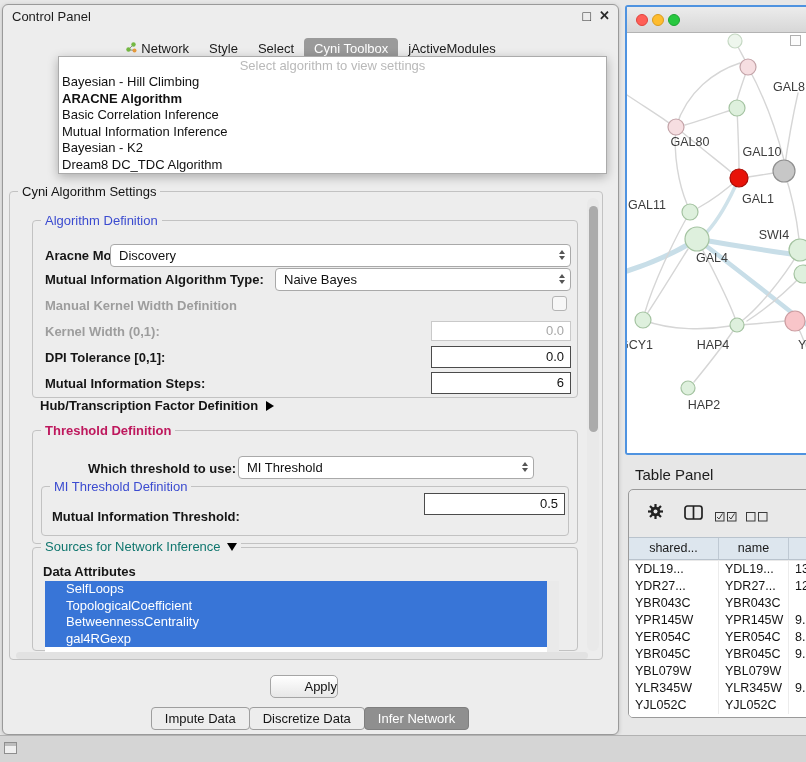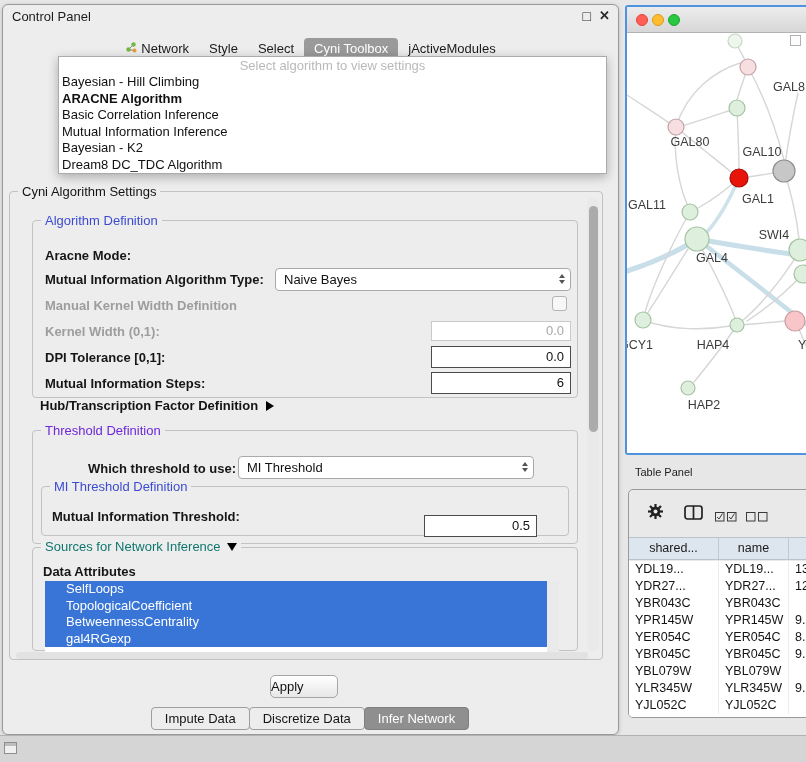--- a/index.html
+++ b/index.html
@@ -21,21 +21,21 @@
   .popup{position:absolute;left:14px;top:56px;width:549px;height:118px;background:#fff;border:1px solid #ababab;box-shadow:0 3px 10px rgba(0,0,0,.28);z-index:30;padding-top:1px;margin-left:44px;}
   .popup-placeholder{height:16px;line-height:16px;text-align:center;color:#b9b9b9;font-size:13px;}
   .popup-item{height:16.5px;line-height:16.5px;padding-left:3px;font-size:13px;color:#111;white-space:nowrap;}
   .popup-item.sel{font-weight:bold;}
 
   .focus-frag{position:absolute;left:565px;top:95px;width:30px;height:30px;border:2px solid #8ab4e8;border-radius:7px;background:#f4f4f4;z-index:5;}
 
   .group{position:absolute;border:1px solid #c2c2c2;border-radius:4px;}
   .group-title{position:absolute;top:-8px;left:8px;background:#ededed;padding:0 4px;font-size:13px;color:#141414;white-space:nowrap;}
   .group-title.blue{color:#3b4bd0;}
-  .group-title.green{color:#6d28d9;}
+  .group-title.green{color:#be185d;font-weight:bold;}
 
   #settings{left:6px;top:186px;width:594px;height:469px;}
 
   .vscroll{position:absolute;right:3px;top:6px;bottom:8px;width:12px;background:#e9e9e9;border-radius:6px;}
   .vthumb{position:absolute;left:1.5px;top:8px;width:9px;height:226px;background:#ababab;border-radius:5px;}
 
   #algdef{left:22px;top:28px;width:546px;height:178px;}
   #threshold{left:22px;top:238px;width:546px;height:114px;}
   #mithr{left:8px;top:55px;width:528px;height:50px;}
   #sources{left:22px;top:355px;width:546px;height:104px;}
@@ -59,37 +59,37 @@
 
   .hub-row{position:absolute;left:30px;top:206px;font-size:13px;font-weight:bold;color:#141414;display:flex;align-items:center;}
   .sources-title{position:absolute;top:-9px;left:8px;background:#ededed;padding:0 4px;font-size:13px;color:#0f766e;display:flex;align-items:center;}
 
   #attr-list-wrap{position:absolute;left:12px;top:33px;width:514px;height:71px;background:#fff;overflow:hidden;}
   .attr-item{height:16.5px;line-height:16.5px;background:#3875d7;color:#fff;font-size:13px;padding-left:21px;width:502px;white-space:nowrap;}
   .attr-scroll{position:absolute;right:0;top:0;width:12px;height:100%;background:#eaeaea;}
 
   .hscroll{position:absolute;left:6px;top:460px;width:572px;height:7px;background:#e2e2e2;border-radius:4px;}
 
-  #apply{position:absolute;left:267px;top:670px;width:68px;height:23px;border:1px solid #a5a5a5;border-radius:5px;background:linear-gradient(#ffffff,#e7e7e7);font-size:13px;text-align:left;line-height:21px;color:#111;}
+  #apply{position:absolute;left:267px;top:670px;width:68px;height:23px;border:1px solid #a5a5a5;border-radius:5px;background:linear-gradient(#ffffff,#e7e7e7);font-size:13px;text-align:right;line-height:21px;color:#111;}
 
   .bottom-tabs{position:absolute;top:702px;left:0;right:0;display:flex;justify-content:center;}
   .btab{height:23px;line-height:21px;padding:0 13px;border:1px solid #9e9e9e;background:#ededed;font-size:13px;color:#151515;border-radius:4px;margin-left:-1px;white-space:nowrap;}
   .btab.sel{background:#8f8f8f;color:#fff;border-color:#7f7f7f;}
 
   #netwin{position:absolute;left:625px;top:5px;width:200px;height:450px;border:2px solid #4f93e0;border-radius:3px;background:#fff;overflow:hidden;}
   .net-titlebar{position:absolute;left:0;top:0;right:0;height:26px;background:linear-gradient(#ececec,#d7d7d7);border-bottom:1px solid #b3b3b3;}
   .light{position:absolute;top:6.5px;width:12px;height:12px;border-radius:50%;}
   .light.red{left:9px;background:#ff5f57;border:1px solid #e0443e;}
   .light.yellow{left:25px;background:#febc2e;border:1px solid #d89b20;}
   .light.green{left:41px;background:#28c840;border:1px solid #1ea433;}
   .net-content{position:absolute;left:0;top:26px;right:0;bottom:0;background:#fff;}
   .corner-box{position:absolute;right:22px;top:2px;width:11px;height:11px;border:1px solid #b0b0b0;background:#fcfcfc;}
   .node-label{font-family:"Liberation Sans",sans-serif;font-size:12.5px;fill:#3c3c3c;}
 
-  #table-panel-label{position:absolute;left:635px;top:466px;font-size:11px;color:#1d1d1d;}
+  #table-panel-label{position:absolute;left:635px;top:466px;font-size:15px;color:#1d1d1d;}
 
   #tablewin{position:absolute;left:628px;top:489px;width:200px;height:229px;border:1px solid #9a9a9a;border-radius:5px;background:#e9e9e9;overflow:hidden;}
   .t-toolbar{position:absolute;left:0;top:0;right:0;height:47px;}
   .t-ico{position:absolute;}
   .t-header{position:absolute;left:0;top:47px;right:0;height:23px;display:flex;background:#dde6ee;border-top:1px solid #b9c3cd;border-bottom:1px solid #b9c3cd;}
   .h-cell{font-size:12.5px;color:#1a1a1a;line-height:21px;text-align:center;border-right:1px solid #bfc9d3;overflow:hidden;white-space:nowrap;}
   .h-cell.c0{width:90px;}
   .h-cell.c1{width:70px;}
   .h-cell.c2{flex:1;}
   .t-body{position:absolute;left:0;top:71px;right:0;bottom:0;background:#fff;}
@@ -142,20 +142,27 @@
         </div>
     </div>
 
     <div class="group" id="settings">
       <span class="group-title">Cyni Algorithm Settings</span>
 
       <div class="group" id="algdef">
         <span class="group-title blue">Algorithm Definition</span>
 
         <span class="lbl" style="left:12px;top:27px">Aracne Mode:</span>
+        <div class="combo" style="left:77px;top:23px;width:461px">
+          <span>Discovery</span>
+          <span class="stepper">
+              <i class="up"></i>
+              <i class="dn"></i>
+            </span>
+        </div>
 
         <span class="lbl" style="left:12px;top:51px">Mutual Information Algorithm Type:</span>
         <div class="combo" style="left:242px;top:47px;width:296px">
           <span>Naive Bayes</span>
           <span class="stepper">
               <i class="up"></i>
               <i class="dn"></i>
             </span>
         </div>
 
@@ -185,21 +192,21 @@
           <span>MI Threshold</span>
           <span class="stepper">
               <i class="up"></i>
               <i class="dn"></i>
             </span>
         </div>
 
         <div class="group" id="mithr">
           <span class="group-title blue">MI Threshold Definition</span>
           <span class="lbl" style="left:10px;top:22px">Mutual Information Threshold:</span>
-          <div class="field" style="left:382px;top:28px;width:113px">0.5</div>
+          <div class="field" style="left:382px;top:6px;width:141px">0.5</div>
         </div>
       </div>
 
       <div class="group" id="sources">
         <span class="sources-title">
           <span>Sources for Network Inference</span>
           <span class="tri-d"></span>
         </span>
         <span class="lbl" style="left:10px;top:16px">Data Attributes</span>
         <div id="attr-list-wrap">

